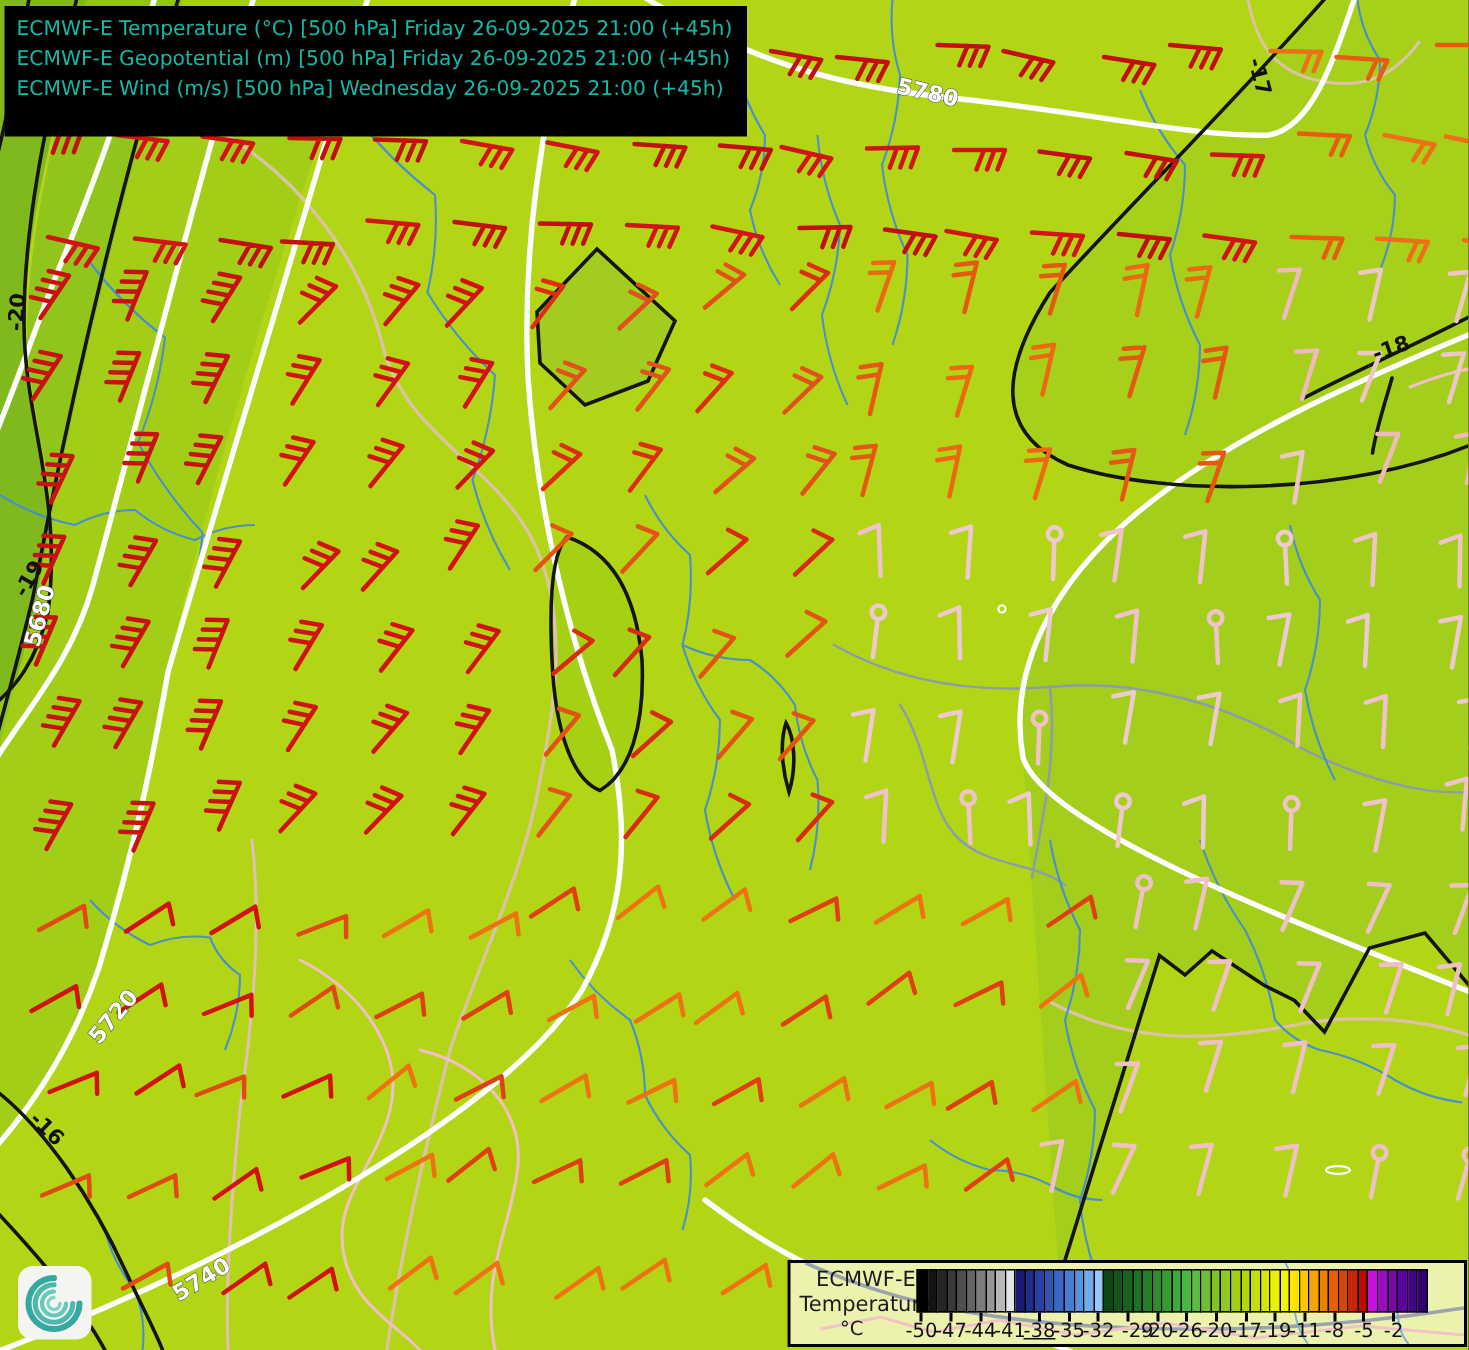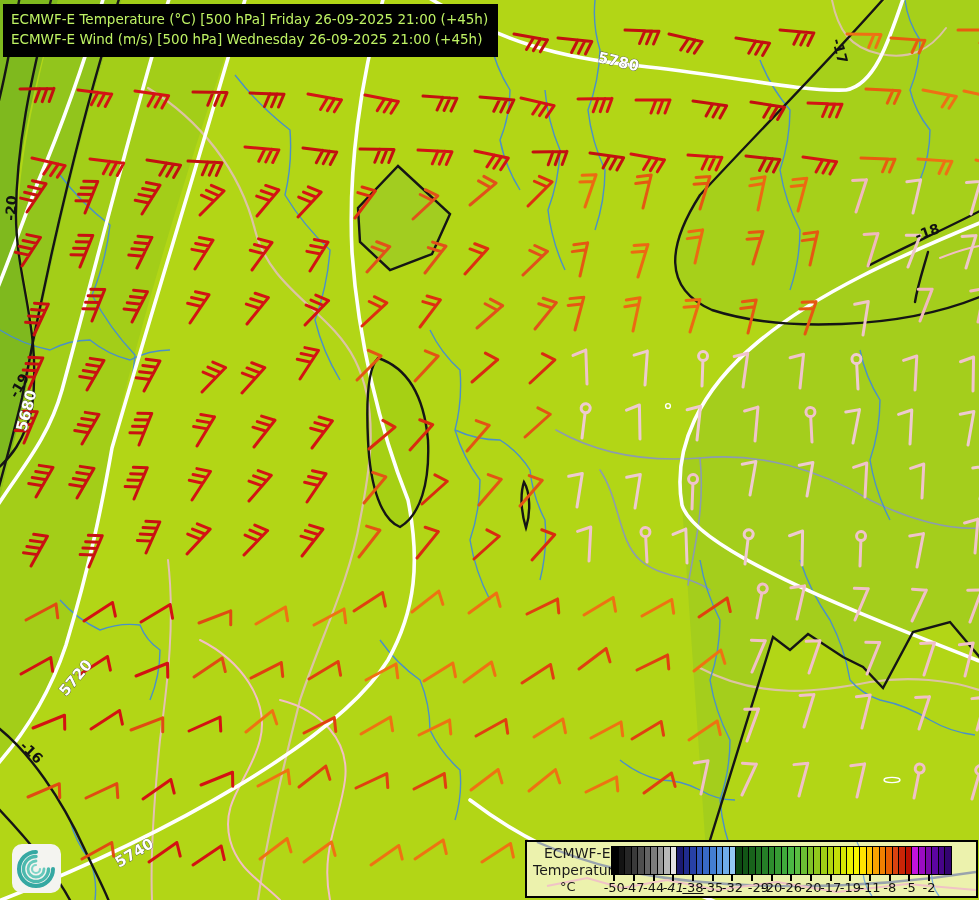--- a/index.html
+++ b/index.html
@@ -1,20 +1,20 @@
 <!DOCTYPE html>
 <html><head>
 <meta charset="utf-8">
 <style>
   html,body{margin:0;padding:0;background:#222;}
   #stage{position:relative;width:979px;height:900px;overflow:hidden;background:#b2d616;
          font-family:"DejaVu Sans","Liberation Sans",sans-serif;}
   #mapsvg{position:absolute;left:0;top:0;}
-  #titleblock{position:absolute;left:3px;top:4px;background:#000;color:#bef264;
-    padding:5px 10px 8px 8px;font-size:13.5px;line-height:20px;white-space:nowrap;z-index:30;}
+  #titleblock{position:absolute;left:3px;top:4px;background:#000;color:#14b8a6;
+    padding:5px 10px 22px 8px;font-size:13.5px;line-height:20px;white-space:nowrap;z-index:30;}
   #legend{position:absolute;left:525px;top:840px;width:453px;height:58px;background:#ecf2ad;
     border:2px solid #000;box-sizing:border-box;z-index:30;}
   #legend .lg-bg{position:absolute;left:0;top:0;z-index:0;}
   #lg-product{position:absolute;left:17px;top:3px;font-size:14px;color:#1a1a1a;z-index:2;}
   #lg-param{position:absolute;left:6px;top:20px;font-size:14px;color:#1a1a1a;z-index:2;}
   #lg-unit{position:absolute;left:33px;top:37px;font-size:13px;color:#1a1a1a;z-index:2;}
   #lg-bar{position:absolute;left:84px;top:4px;width:341px;height:29px;display:flex;z-index:2;}
   #lg-bar .cell{flex:1 1 auto;border:1px solid #000;border-left-width:0;}
   #lg-bar .cell:first-child{border-left-width:1px;}
   .lg-tick{position:absolute;top:33px;width:2px;height:6px;background:#000;z-index:2;}
@@ -889,20 +889,21 @@
         <path d="M36,852 a17,17 0 1 0 17,17" stroke="#35a8a2" stroke-width="4"></path>
         <path d="M36,856.5 a12.5,12.5 0 1 0 12.5,12.5" stroke="#4cb9ae" stroke-width="3.4"></path>
         <path d="M36,861 a8,8 0 1 0 8,8" stroke="#66c9bb" stroke-width="2.8"></path>
         <path d="M36,865 a4,4 0 1 0 4,4" stroke="#7fd5c8" stroke-width="2.2"></path>
       </g>
     </g>
   </svg>
 
   <div id="titleblock">
     <div>ECMWF-E Temperature (°C) [500 hPa] Friday 26-09-2025 21:00 (+45h)</div>
+    <div>ECMWF-E Geopotential (m) [500 hPa] Friday 26-09-2025 21:00 (+45h)</div>
     <div>ECMWF-E Wind (m/s) [500 hPa] Wednesday 26-09-2025 21:00 (+45h)</div>
   </div>
 
   <div id="legend">
     <svg class="lg-bg" width="449" height="54">
       <path d="M10,0 C60,22 110,36 200,42 C280,47 360,44 449,30" fill="none" stroke="#9aa4ac" stroke-width="2.4"></path>
       <path d="M20,44 L60,36 L95,46 L140,38 L190,48 L250,40 L310,50 L380,42 L449,48" fill="none" stroke="#f0c3c6" stroke-width="2"></path>
       <path d="M330,0 C340,18 330,34 345,54 M400,6 C408,22 400,40 412,54" fill="none" stroke="#7fb0d8" stroke-width="1.3"></path>
     </svg>
     <div id="lg-product">ECMWF-E</div>
@@ -963,21 +964,21 @@
         <div class="cell" style="background: rgb(51, 3, 112);"></div>
       </div>
     <div id="lg-ticks">
         <div class="lg-tick" style="left: 86.2788px;"></div>
         <div class="lg-lab" style="left: 87.2788px;">-50</div>
         <div class="lg-tick" style="left: 105.952px;"></div>
         <div class="lg-lab" style="left: 106.952px;">-47</div>
         <div class="lg-tick" style="left: 125.625px;"></div>
         <div class="lg-lab" style="left: 126.625px;">-44</div>
         <div class="lg-tick" style="left: 145.298px;"></div>
-        <div class="lg-lab" style="left: 146.298px; font-style: italic;">-41</div>
+        <div class="lg-lab" style="left: 146.298px;">-41</div>
         <div class="lg-tick" style="left: 164.971px;"></div>
         <div class="lg-lab" style="left: 165.971px; text-decoration: underline;">-38</div>
         <div class="lg-tick" style="left: 184.644px;"></div>
         <div class="lg-lab" style="left: 185.644px;">-35</div>
         <div class="lg-tick" style="left: 204.317px;"></div>
         <div class="lg-lab" style="left: 205.317px;">-32</div>
         <div class="lg-tick" style="left: 223.99px;"></div>
         <div class="lg-lab" style="left: 224.99px; text-align: right;">-29</div>
         <div class="lg-tick" style="left: 243.663px;"></div>
         <div class="lg-lab" style="left: 244.663px;">-20</div>

